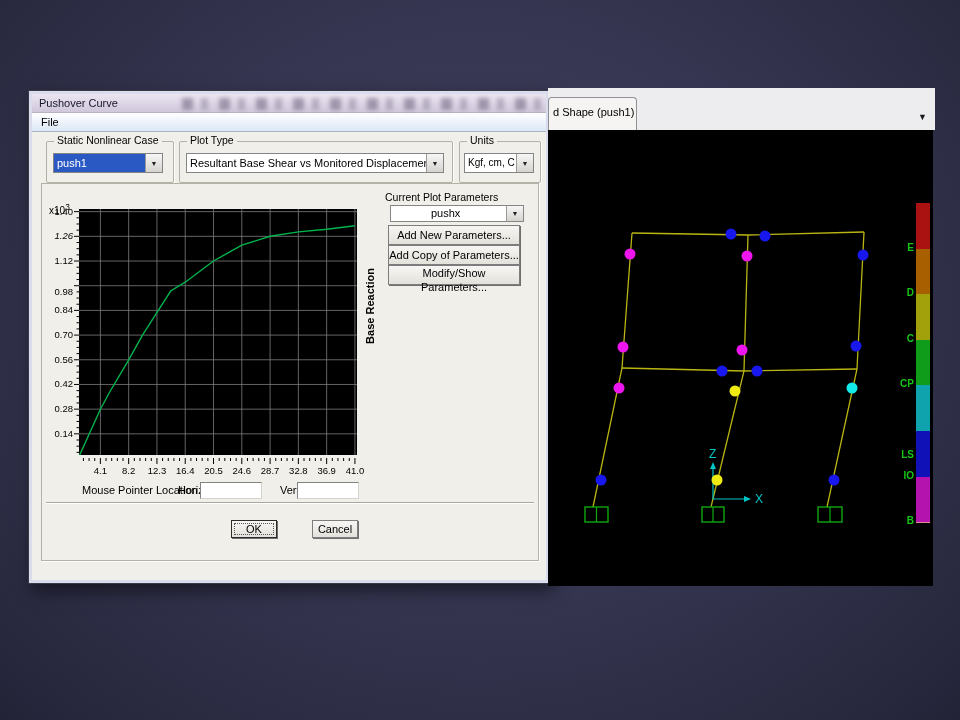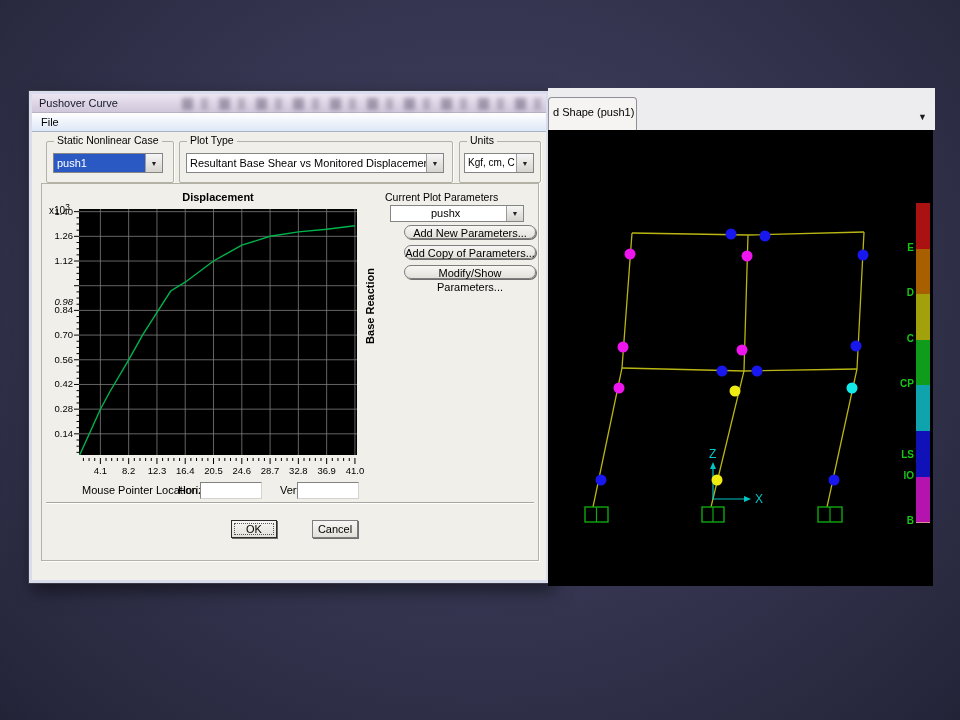--- a/index.html
+++ b/index.html
@@ -42,21 +42,21 @@
   #ylabel-rot{position:absolute;left:320px;top:58px;width:16px;height:128px;}
   #ylabel-rot span{position:absolute;left:50%;top:50%;transform:translate(-50%,-50%) rotate(-90deg);
     font-weight:bold;white-space:nowrap;}
   #mouse-row{position:absolute;left:0;top:297px;width:496px;height:20px;}
   .sunken{position:absolute;background:#fff;border:1px solid #828282;border-right-color:#d5d3cd;border-bottom-color:#d5d3cd;box-sizing:border-box;}
   #separator{position:absolute;left:4px;top:318px;width:488px;border-top:1px solid #aaa79d;border-bottom:1px solid #fff;}
 
   .winbtn{position:absolute;background:linear-gradient(#f7f6f4,#e3e1da);border:1px solid #7d7d7d;
     box-shadow:1px 1px 0 #6f6f6f;font-family:"Liberation Sans",sans-serif;font-size:11px;padding:0;line-height:14px;}
   .winbtn.focusdef{border:1px solid #2b2b2b;outline:1px dotted #555;outline-offset:-4px;}
-  .parambtn{position:absolute;left:362px;width:132px;height:14px;border-radius:8px;}
+  .parambtn{position:absolute;left:346px;width:132px;height:20px;}
 
   #params-label{position:absolute;left:343px;top:7px;font-size:10.5px;}
 
   
   #viewport{position:absolute;left:548px;top:88px;width:387px;height:498px;}
   #tabbar{position:absolute;left:0;top:0;width:387px;height:42px;background:#edecef;}
   #tab{position:absolute;left:0;bottom:0;width:89px;height:33px;background:#f5f4f2;
     border:1px solid #8f8f98;border-bottom:none;border-radius:4px 4px 0 0;box-sizing:border-box;
     padding:8px 4px 0 4px;white-space:nowrap;overflow:hidden;}
   #tabbar-arrow{position:absolute;right:8px;bottom:8px;font-size:9px;color:#1a1a1a;}
@@ -100,21 +100,20 @@
     <div class="groupbox" style="left:430px;top:50px;width:80px;height:40px;">
       <span class="glabel">Units</span>
     </div>
     <div class="combo" style="left:435px;top:62px;width:70px;height:20px;font-size:10px;">
       <span class="ctext">Kgf, cm, C</span>
       <span class="carrow">▼</span>
     </div>
 
     <div id="panel">
 
-      <div id="plot-title">Displacement</div>
       <div id="yscale">
         <span>x10</span><sup>3</sup>
       </div>
 
       <div id="plot">
           <svg width="278" height="246">
             <line x1="21.384615384615383" y1="0" x2="21.384615384615383" y2="246" stroke="#7d7d7d" stroke-width="0.8"></line>
             <line x1="49.66749379652605" y1="0" x2="49.66749379652605" y2="246" stroke="#7d7d7d" stroke-width="0.8"></line>
             <line x1="77.95037220843673" y1="0" x2="77.95037220843673" y2="246" stroke="#7d7d7d" stroke-width="0.8"></line>
             <line x1="106.23325062034739" y1="0" x2="106.23325062034739" y2="246" stroke="#7d7d7d" stroke-width="0.8"></line>
@@ -137,23 +136,23 @@
             <polyline points="0.7,246.0 21.4,200.2 31.0,182.5 49.7,150.8 63.5,126.1 79.3,101.4 91.7,82.0 106.2,73.2 134.5,52.0 162.8,36.2 191.1,27.3 219.4,22.9 247.6,20.3 275.9,16.8" fill="none" stroke="#00b44c" stroke-width="1.4"></polyline>
           </svg>
         </div>
       <div id="yticklabels">
           <div class="ytick-label" style="left: 0px; top: 243.839px;">0.14</div>
           <div class="ytick-label" style="left: 0px; top: 219.151px;">0.28</div>
           <div class="ytick-label" style="left: 0px; top: 194.462px;">0.42</div>
           <div class="ytick-label" style="left: 0px; top: 169.774px;">0.56</div>
           <div class="ytick-label" style="left: 0px; top: 145.086px;">0.70</div>
           <div class="ytick-label" style="left: 0px; top: 120.398px;">0.84</div>
-          <div class="ytick-label" style="left: 0px; top: 112px; font-style: italic;">0.98</div>
+          <div class="ytick-label" style="left: 0px; top: 102px;">0.98</div>
           <div class="ytick-label" style="left: 0px; top: 71.0215px;">1.12</div>
-          <div class="ytick-label" style="left: 0px; top: 46.3333px;">1.26</div>
+          <div class="ytick-label" style="left: 0px; top: 46.3333px; font-style: italic;">1.26</div>
           <div class="ytick-label" style="left: 0px; top: 21.6452px;">1.40</div>
         </div>
       <div id="xticklabels">
           <div class="xtick-label" style="left: 41.3846px; top: 281px;">4.1</div>
           <div class="xtick-label" style="left: 69.6675px; top: 281px;">8.2</div>
           <div class="xtick-label" style="left: 97.9504px; top: 281px;">12.3</div>
           <div class="xtick-label" style="left: 126.233px; top: 281px;">16.4</div>
           <div class="xtick-label" style="left: 154.516px; top: 281px;">20.5</div>
           <div class="xtick-label" style="left: 182.799px; top: 281px;">24.6</div>
           <div class="xtick-label" style="left: 211.082px; top: 281px;">28.7</div>

